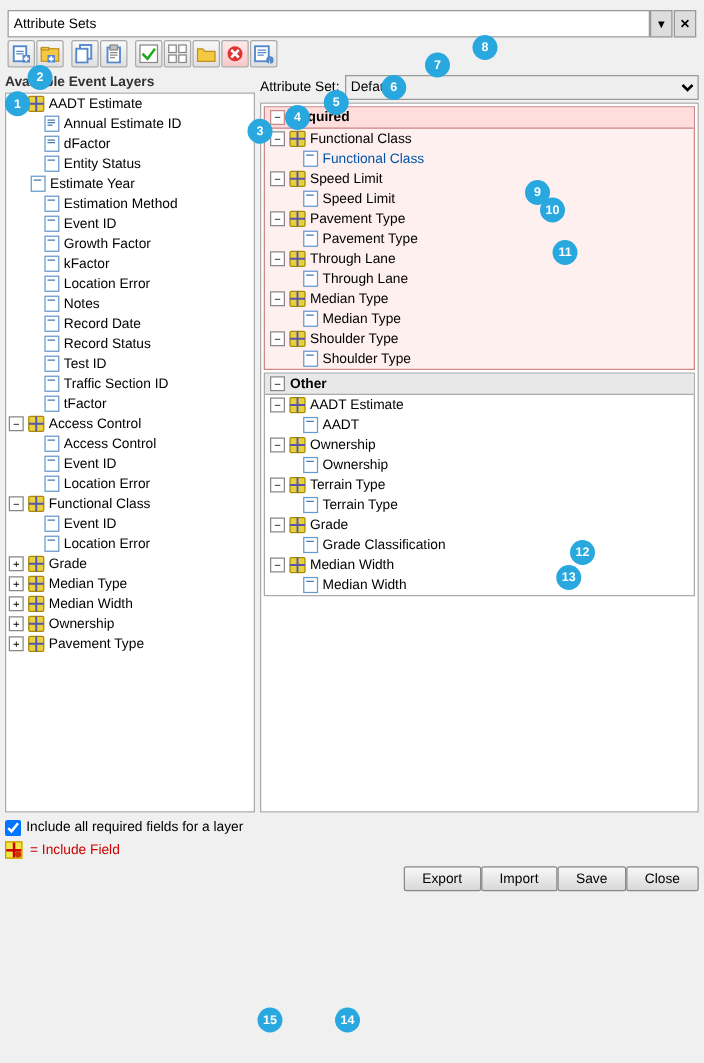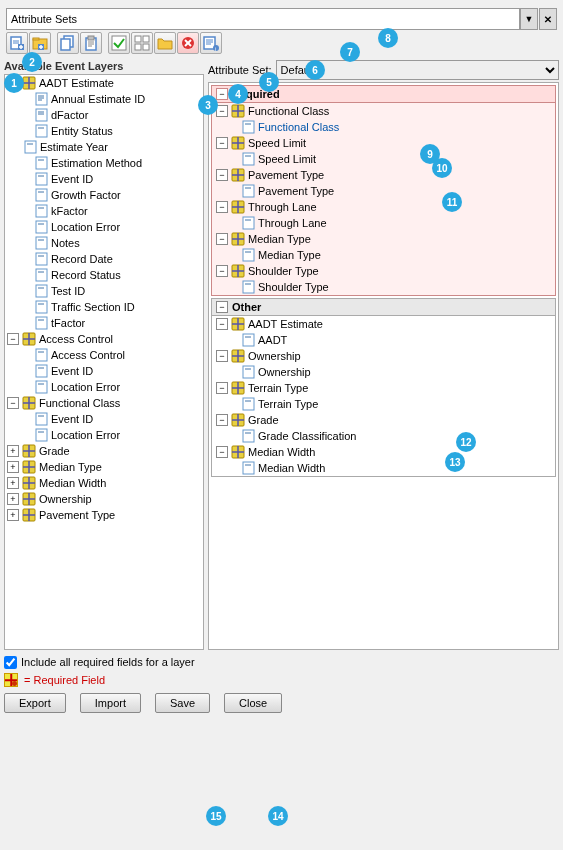--- a/index.html
+++ b/index.html
@@ -198,22 +198,22 @@
     .legend-row {
       display: flex;
       align-items: center;
       gap: 4px;
       font-size: 11px;
       color: #cc0000;
     }
 
     .action-buttons {
       display: flex;
-      gap: 14px;
-      justify-content: flex-start;
+      gap: 0;
+      justify-content: flex-end;
       margin-top: 6px;
     }
 
     .action-btn {
       padding: 3px 14px;
       font-size: 11px;
       background: linear-gradient(to bottom, #f8f8f8, #d8d8d8);
       border: 1px solid #888;
       border-radius: 2px;
       cursor: pointer;
@@ -933,21 +933,21 @@
     <div class="checkbox-row">
       <input type="checkbox" id="include-required" checked="" style="">
       <label for="include-required">Include all required fields for a layer</label>
     </div>
     <div class="legend-row">
       <span style="display:inline-block;width:14px;height:14px;background:#f0e840;border:1px solid #cc9900;position:relative;margin-right:2px;">
         <span style="position:absolute;top:0;left:50%;transform:translateX(-50%);width:1.5px;height:100%;background:#cc0000;"></span>
         <span style="position:absolute;left:0;top:50%;transform:translateY(-50%);height:1.5px;width:100%;background:#cc0000;"></span>
         <span style="position:absolute;bottom:0;right:0;width:5px;height:5px;background:#cc3300;border-radius:50%;"></span>
       </span>
-      <span style="color:#cc0000;">= Required Field</span>
+      <span style="color:#cc0000;">= Include Field</span>
     </div>
     <div class="action-buttons">
       <button class="action-btn">Export</button>
       <button class="action-btn">Import</button>
       <button class="action-btn">Save</button>
       <button class="action-btn">Close</button>
     </div>
   </div>
 
 </div>

